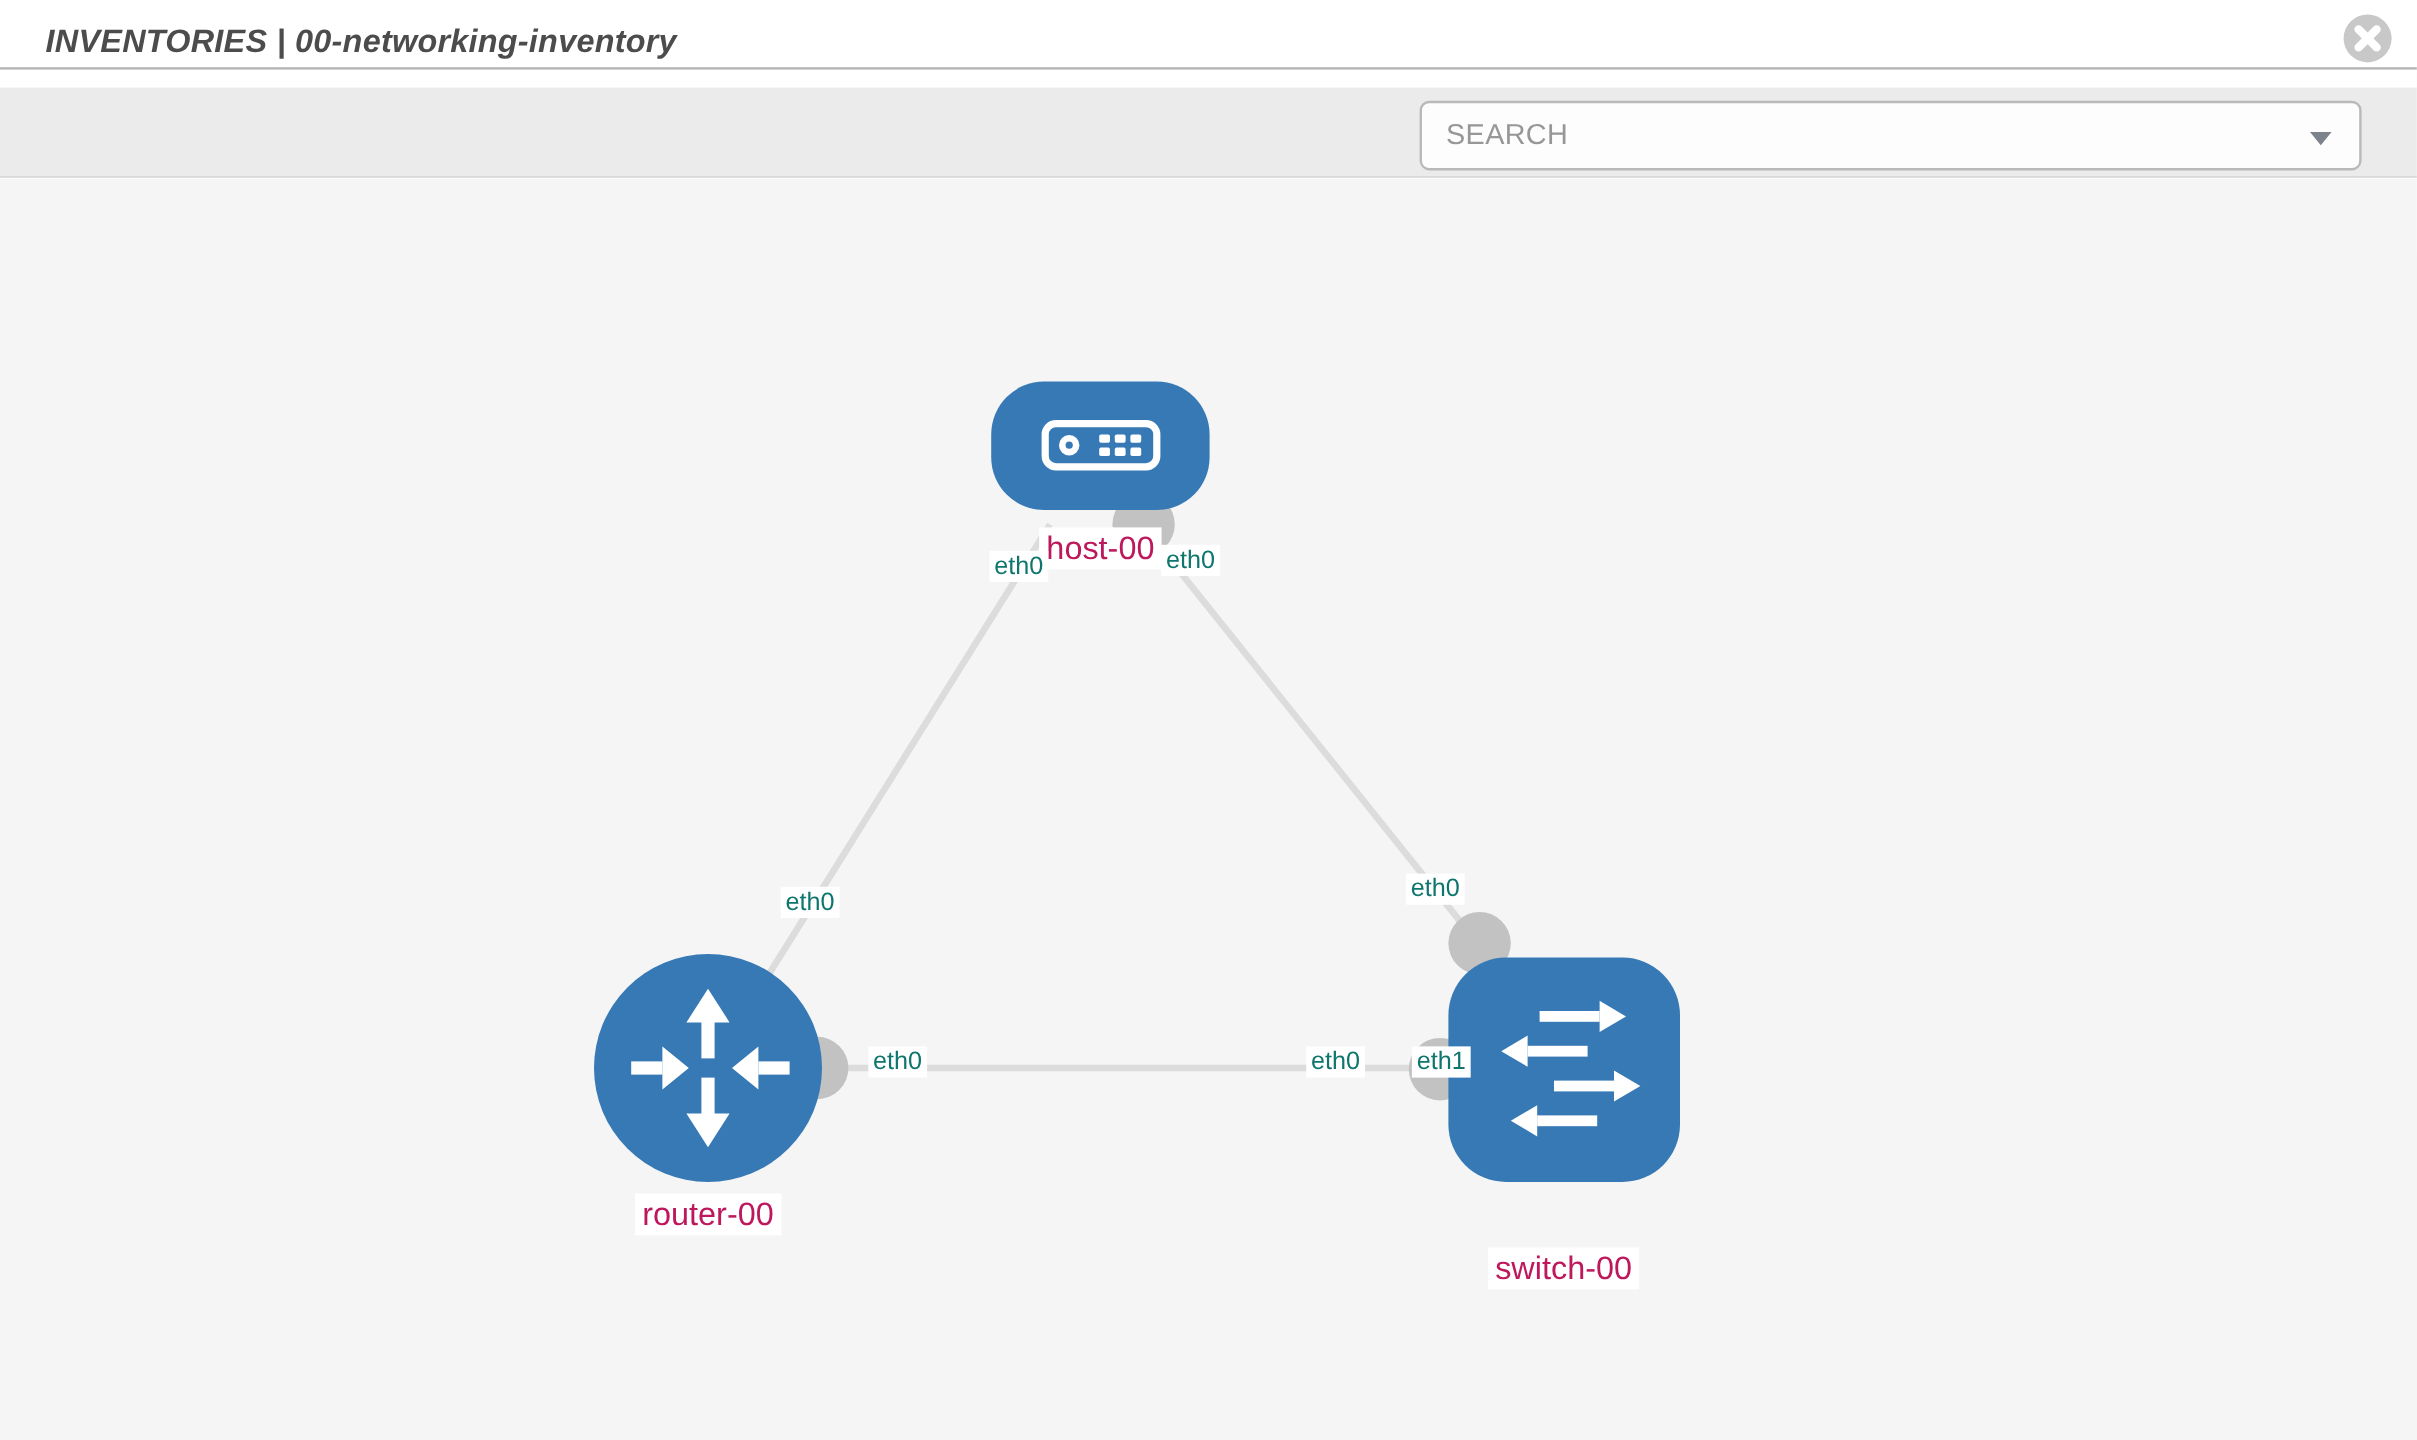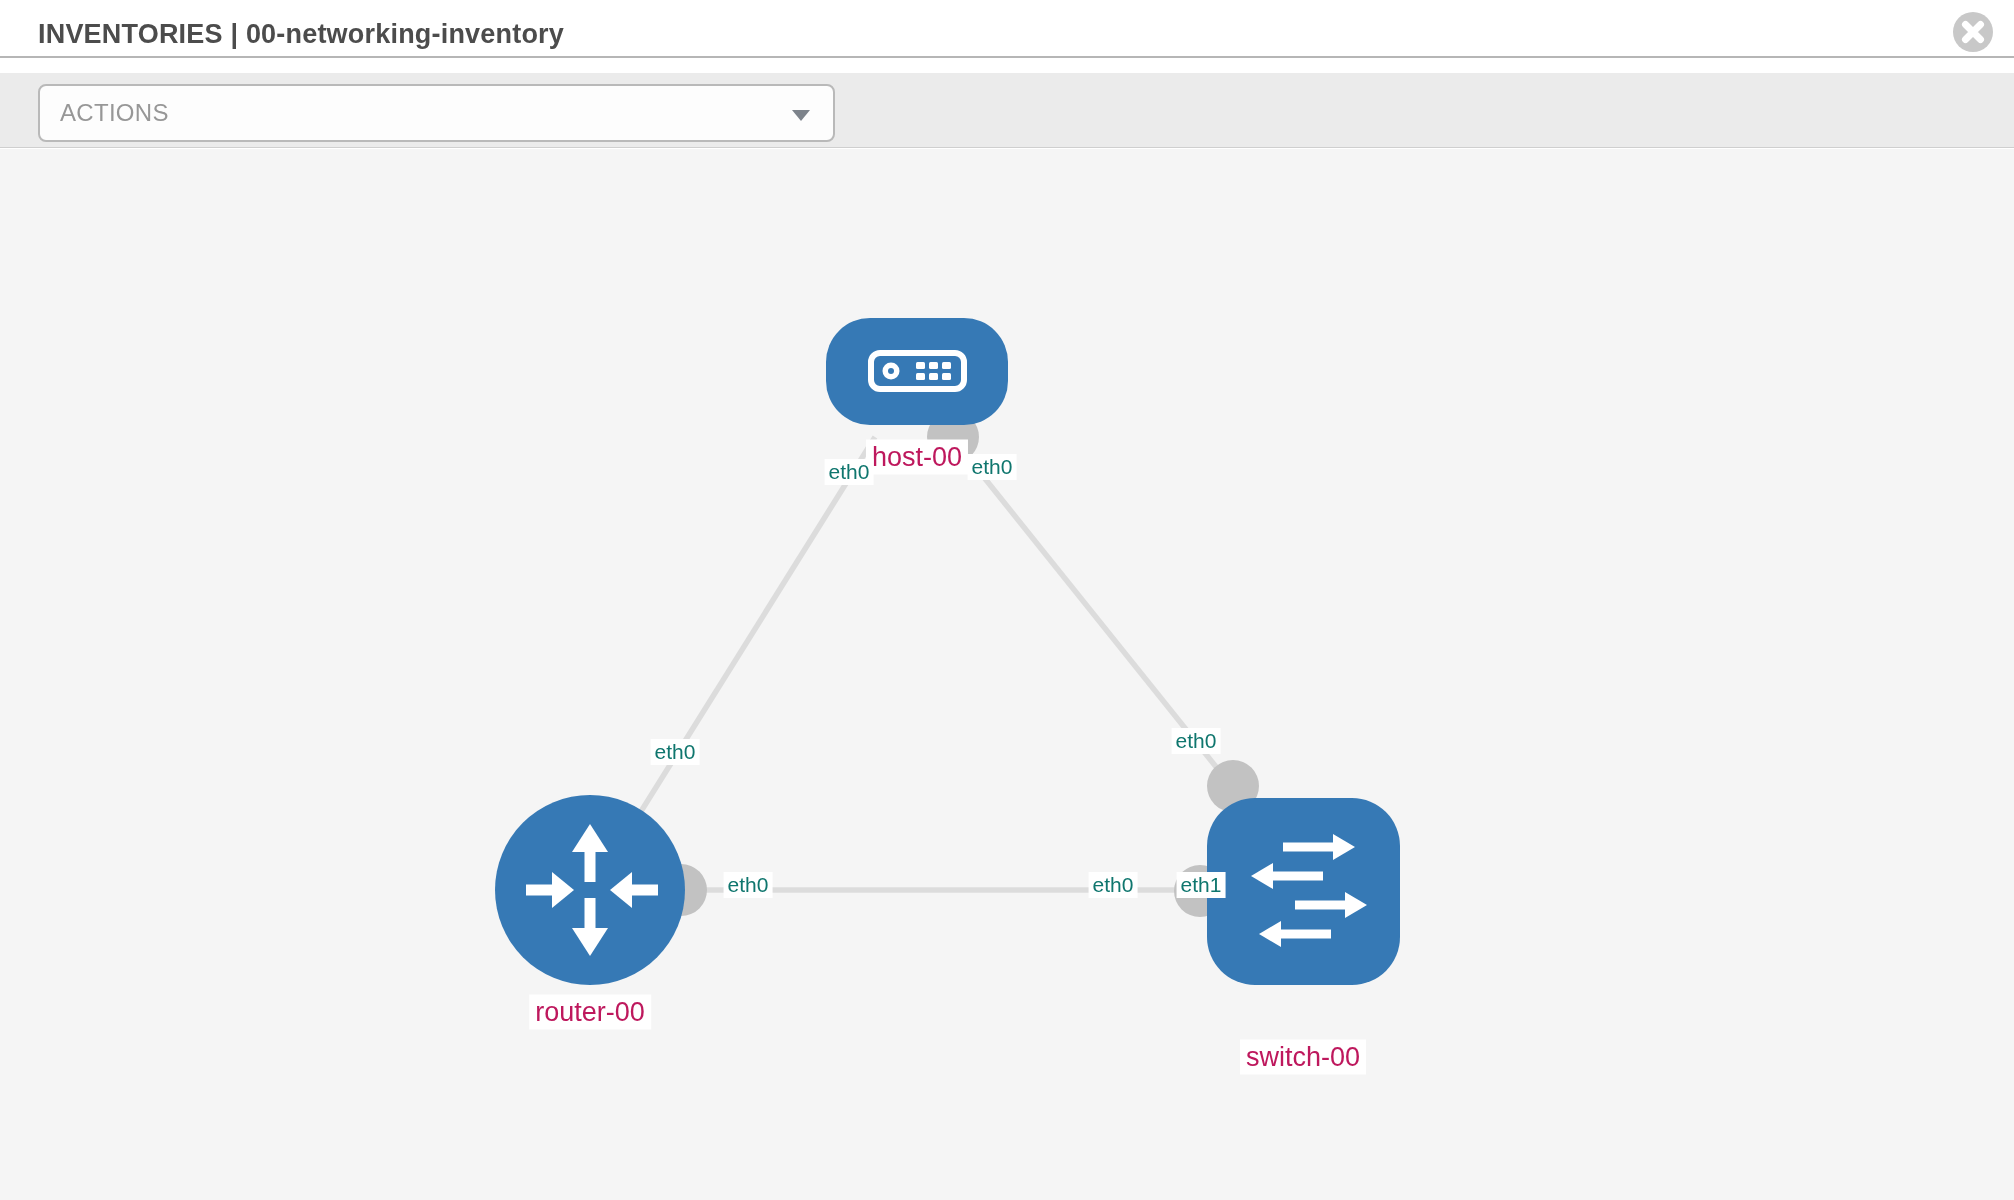--- a/index.html
+++ b/index.html
@@ -2,21 +2,21 @@
 <html><head>
 <meta charset="utf-8">
 <style>
   html,body{margin:0;padding:0;}
   body{
     width:2014px;height:1200px;position:relative;overflow:hidden;
     font-family:"Liberation Sans",sans-serif;background:#ffffff;
   }
   
   .header{position:absolute;left:0;top:0;width:2014px;height:58px;background:#ffffff;
-          border-bottom:2px solid #b6b6b6;box-sizing:border-box;}
+          border-bottom:2px solid #b6b6b6;box-sizing:border-box;font-style:italic;}
   .page-title{position:absolute;left:38px;top:19px;font-size:27px;font-weight:bold;color:#4c4c4c;letter-spacing:.2px;}
   .close-btn{position:absolute;right:20px;top:11px;width:42px;height:42px;cursor:pointer;}
   
   .toolbar{position:absolute;left:0;top:73px;width:2014px;height:75px;background:#ebebeb;
            border-bottom:1px solid #cfcfcf;box-sizing:border-box;}
   .dropdown{position:absolute;top:11px;height:58px;background:#fdfdfd;border:2px solid #b9b9b9;
             border-radius:8px;box-sizing:border-box;display:flex;align-items:center;cursor:pointer;}
   .dropdown .ph{margin-left:20px;font-size:24px;color:#979797;letter-spacing:.3px;}
   .dropdown .caret{position:absolute;right:22px;top:23px;}
   .dd-actions{left:38px;width:797px;}
@@ -36,45 +36,45 @@
   <div class="page-title">INVENTORIES | 00-networking-inventory</div>
   <div class="close-btn">
     <svg width="42" height="42" viewBox="0 0 42 42">
       <circle cx="21" cy="21" r="20" fill="#c8c8c8"></circle>
       <path d="M13.5 13.5 L28.5 28.5 M28.5 13.5 L13.5 28.5" stroke="#ffffff" stroke-width="7" stroke-linecap="round"></path>
     </svg>
   </div>
 </div>
 
 <div class="toolbar">
-  <div class="dropdown dd-actions">
-    <span class="ph">ACTIONS</span>
-    <svg class="caret" width="20" height="13" viewBox="0 0 20 13">
-      <polygon points="1,1 19,1 10,12" fill="#7d838b"></polygon>
-    </svg>
-  </div>
 
   <div class="tool-icon-btn" style="left:1045px;">
     <svg width="48" height="48" viewBox="0 0 48 48">
       <circle cx="30" cy="16" r="9" fill="none" stroke="#8a9096" stroke-width="8" stroke-dasharray="42.5 56"></circle>
       <line x1="10" y1="38" x2="24" y2="24" stroke="#8a9096" stroke-width="9.5" stroke-linecap="round"></line>
     </svg>
   </div>
 
   <div class="tool-icon-btn" style="left:1115px;">
     <svg width="52" height="52" viewBox="0 0 52 52">
       <g transform="rotate(20 26 24)" stroke="#8a9096" fill="none" stroke-linecap="round">
         <circle cx="12" cy="22" r="7" stroke-width="6.5"></circle>
         <path d="M19 22 H45" stroke-width="6.5"></path>
         <path d="M33 24 v7" stroke-width="6"></path>
         <path d="M43 24 v9" stroke-width="6"></path>
       </g>
     </svg>
   </div>
 
+  <div class="dropdown dd-search">
+    <span class="ph">SEARCH</span>
+    <svg class="caret" width="20" height="13" viewBox="0 0 20 13">
+      <polygon points="1,1 19,1 10,12" fill="#7d838b"></polygon>
+    </svg>
+  </div>
 </div>
 
 <div class="canvas">
   <svg class="topo-svg" width="2014" height="1051" viewBox="0 149 2014 1051">
 
     <line x1="595" y1="885" x2="875" y2="437" stroke="#dcdcdc" stroke-width="5.5"></line>
     <line x1="950" y1="435" x2="1233" y2="788" stroke="#dcdcdc" stroke-width="5.5"></line>
     <line x1="620" y1="890" x2="1290" y2="890" stroke="#dcdcdc" stroke-width="5.5"></line>
 
     <circle cx="953" cy="437" r="26" fill="#c2c2c2"></circle>

